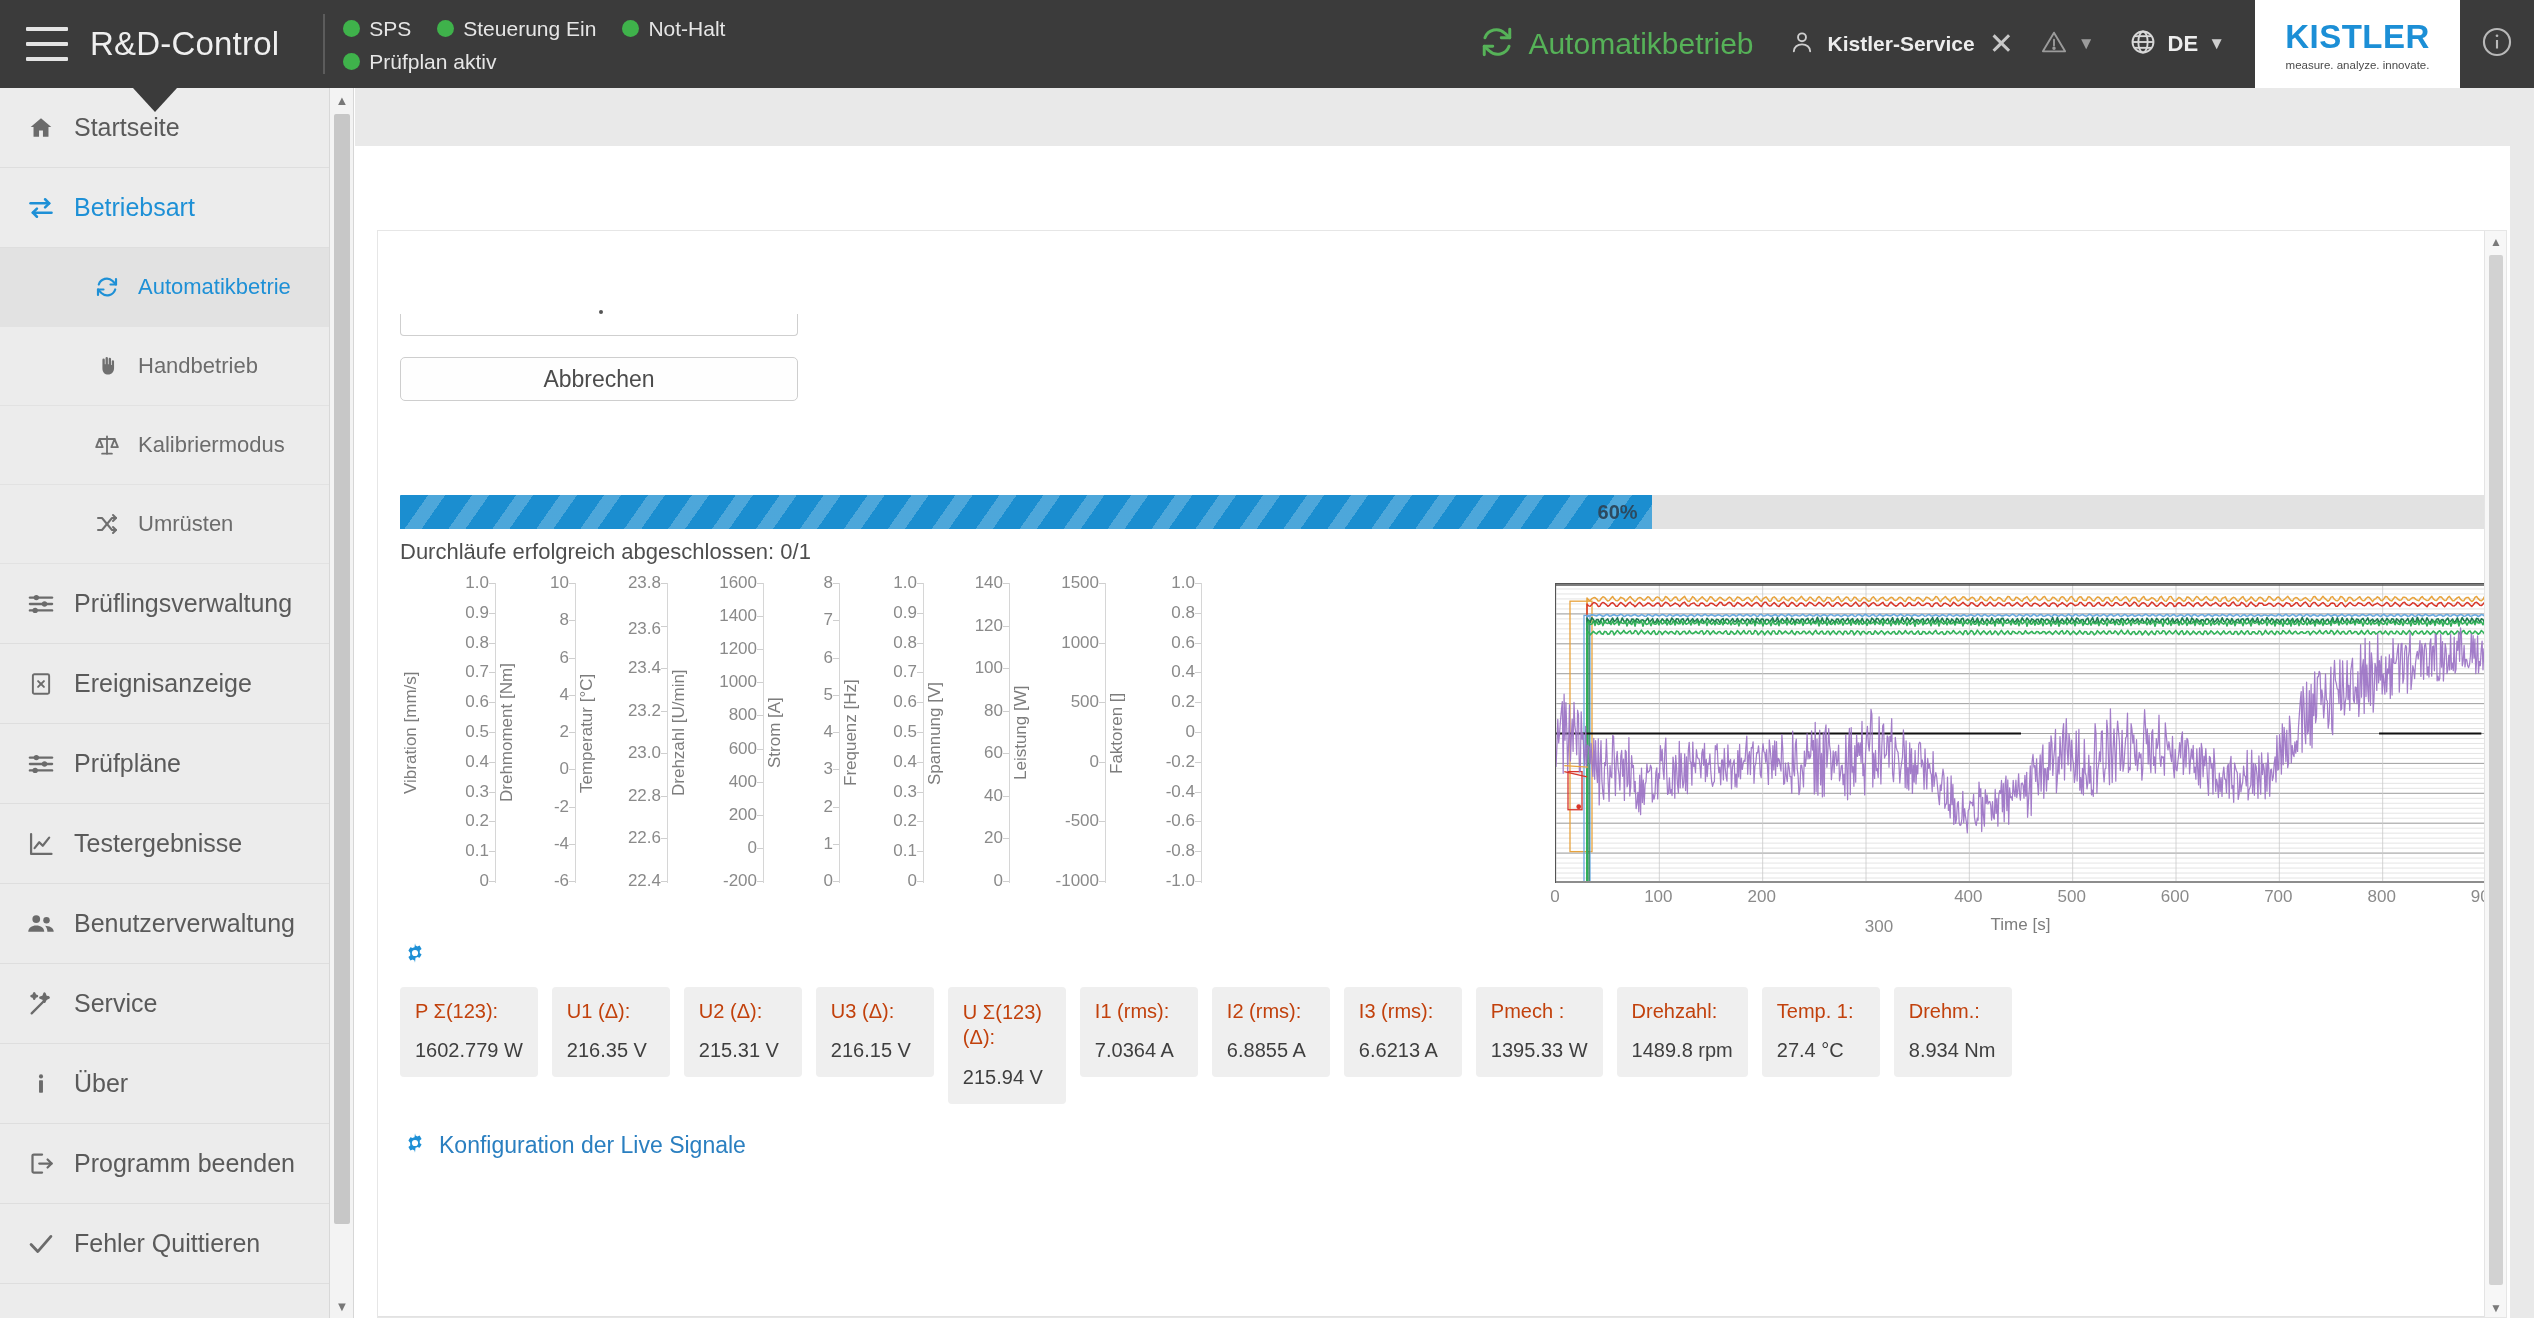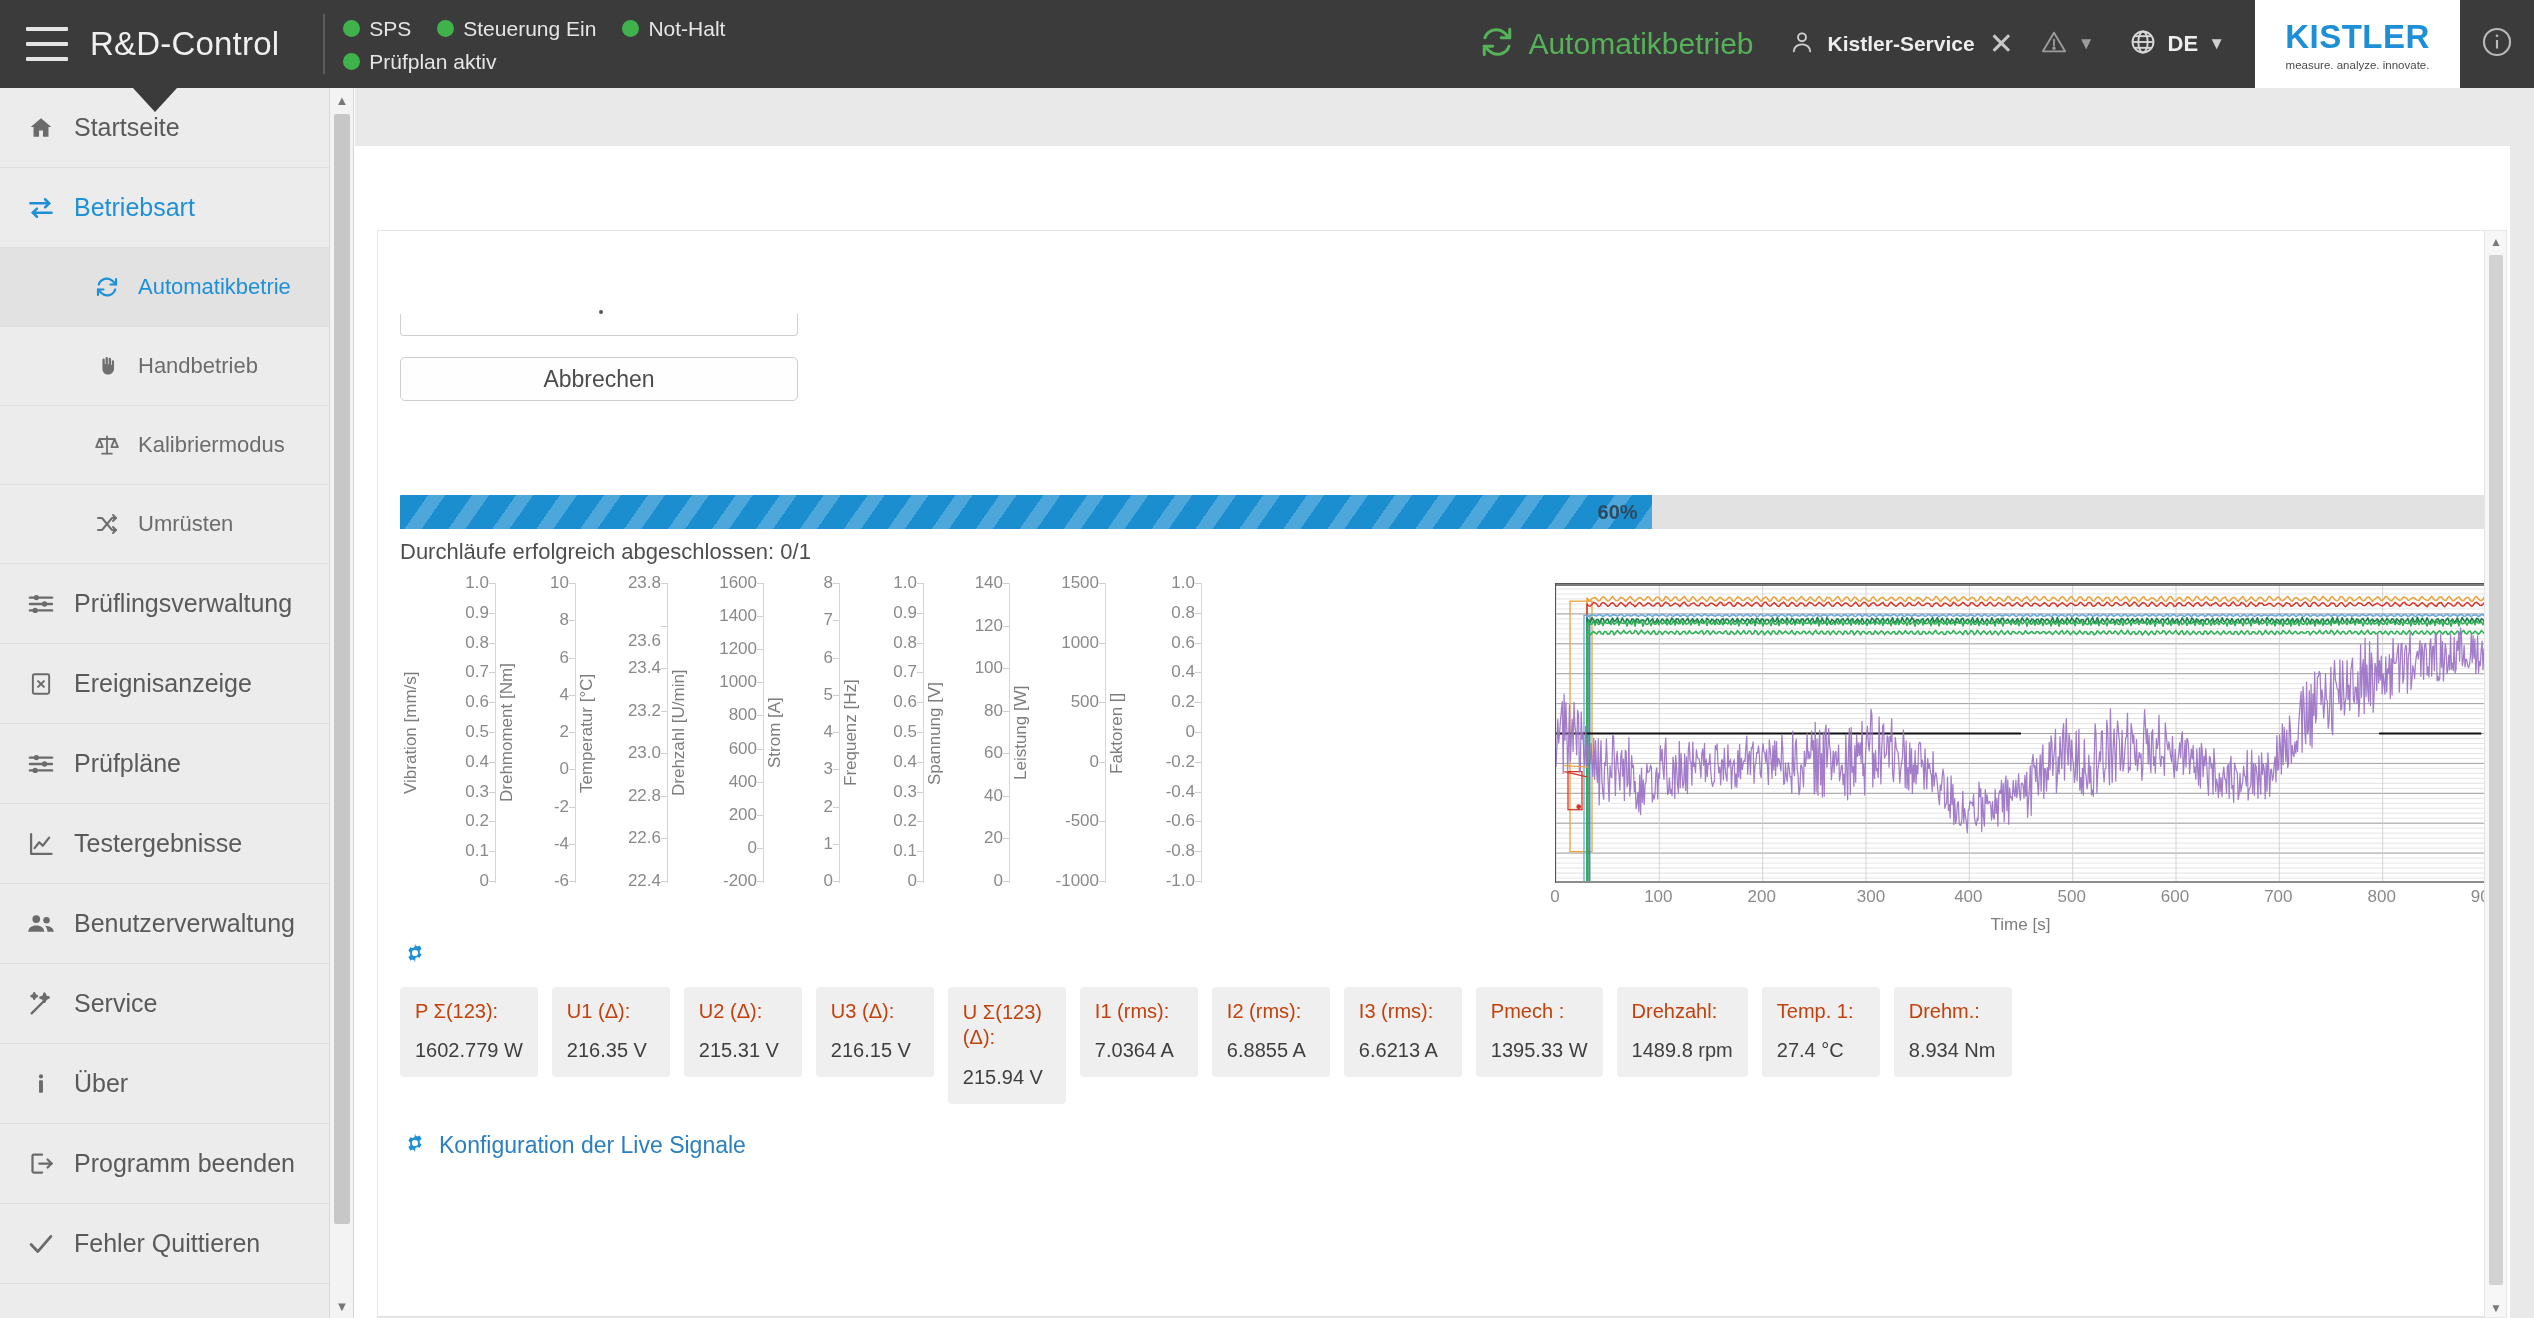--- a/index.html
+++ b/index.html
@@ -600,21 +600,21 @@
               <span class="tk" style="top: 298px;">-6</span>
               <span class="tkm" style="top: 298px;"></span>
             </div>
             <div class="axis-line"></div>
           </div>
           <div class="axis-col" style="width: 92px;">
             <div class="axis-title">Temperatur [°C]</div>
             <div class="axis-ticks" style="width: 69px;">
               <span class="tk" style="top: 0px;">23.8</span>
               <span class="tkm" style="top: 0px;"></span>
-              <span class="tk" style="top: 58px; text-align: center;">23.6</span>
+              <span class="tk" style="top: 46px; text-align: center;">23.6</span>
               <span class="tkm" style="top: 42.5714px;"></span>
               <span class="tk" style="top: 85.1429px;">23.4</span>
               <span class="tkm" style="top: 85.1429px;"></span>
               <span class="tk" style="top: 127.714px;">23.2</span>
               <span class="tkm" style="top: 127.714px;"></span>
               <span class="tk" style="top: 170.286px;">23.0</span>
               <span class="tkm" style="top: 170.286px;"></span>
               <span class="tk" style="top: 212.857px;">22.8</span>
               <span class="tkm" style="top: 212.857px;"></span>
               <span class="tk" style="top: 255.429px;">22.6</span>
@@ -872,21 +872,21 @@
             <circle cx="22.733333333333334" cy="222.755" r="2.4" fill="#d8362a"></circle>
             <line x1="8.266666666666667" y1="187.62249999999997" x2="31" y2="192.85500000000002" stroke="#d8362a" stroke-width="1.4"></line>
             <line x1="8.266666666666667" y1="181.6425" x2="32.03333333333333" y2="183.13750000000002" stroke="#e8a33d" stroke-width="1.4"></line>
           </svg>
       </div>
 
       <div class="xaxis" id="xaxis">
           <span class="xt" style="left: 0px;">0</span>
           <span class="xt" style="left: 103.333px;">100</span>
           <span class="xt" style="left: 206.667px;">200</span>
-          <span class="xt" style="left: 316px;">300</span>
+          <span class="xt" style="left: 324px; margin-top: 30px;">300</span>
           <span class="xt" style="left: 413.333px;">400</span>
           <span class="xt" style="left: 516.667px;">500</span>
           <span class="xt" style="left: 620px;">600</span>
           <span class="xt" style="left: 723.333px;">700</span>
           <span class="xt" style="left: 826.667px;">800</span>
           <span class="xt" style="left: 930px;">900</span>
         </div>
       <div class="xlabel">Time [s]</div>
     </div>
 

